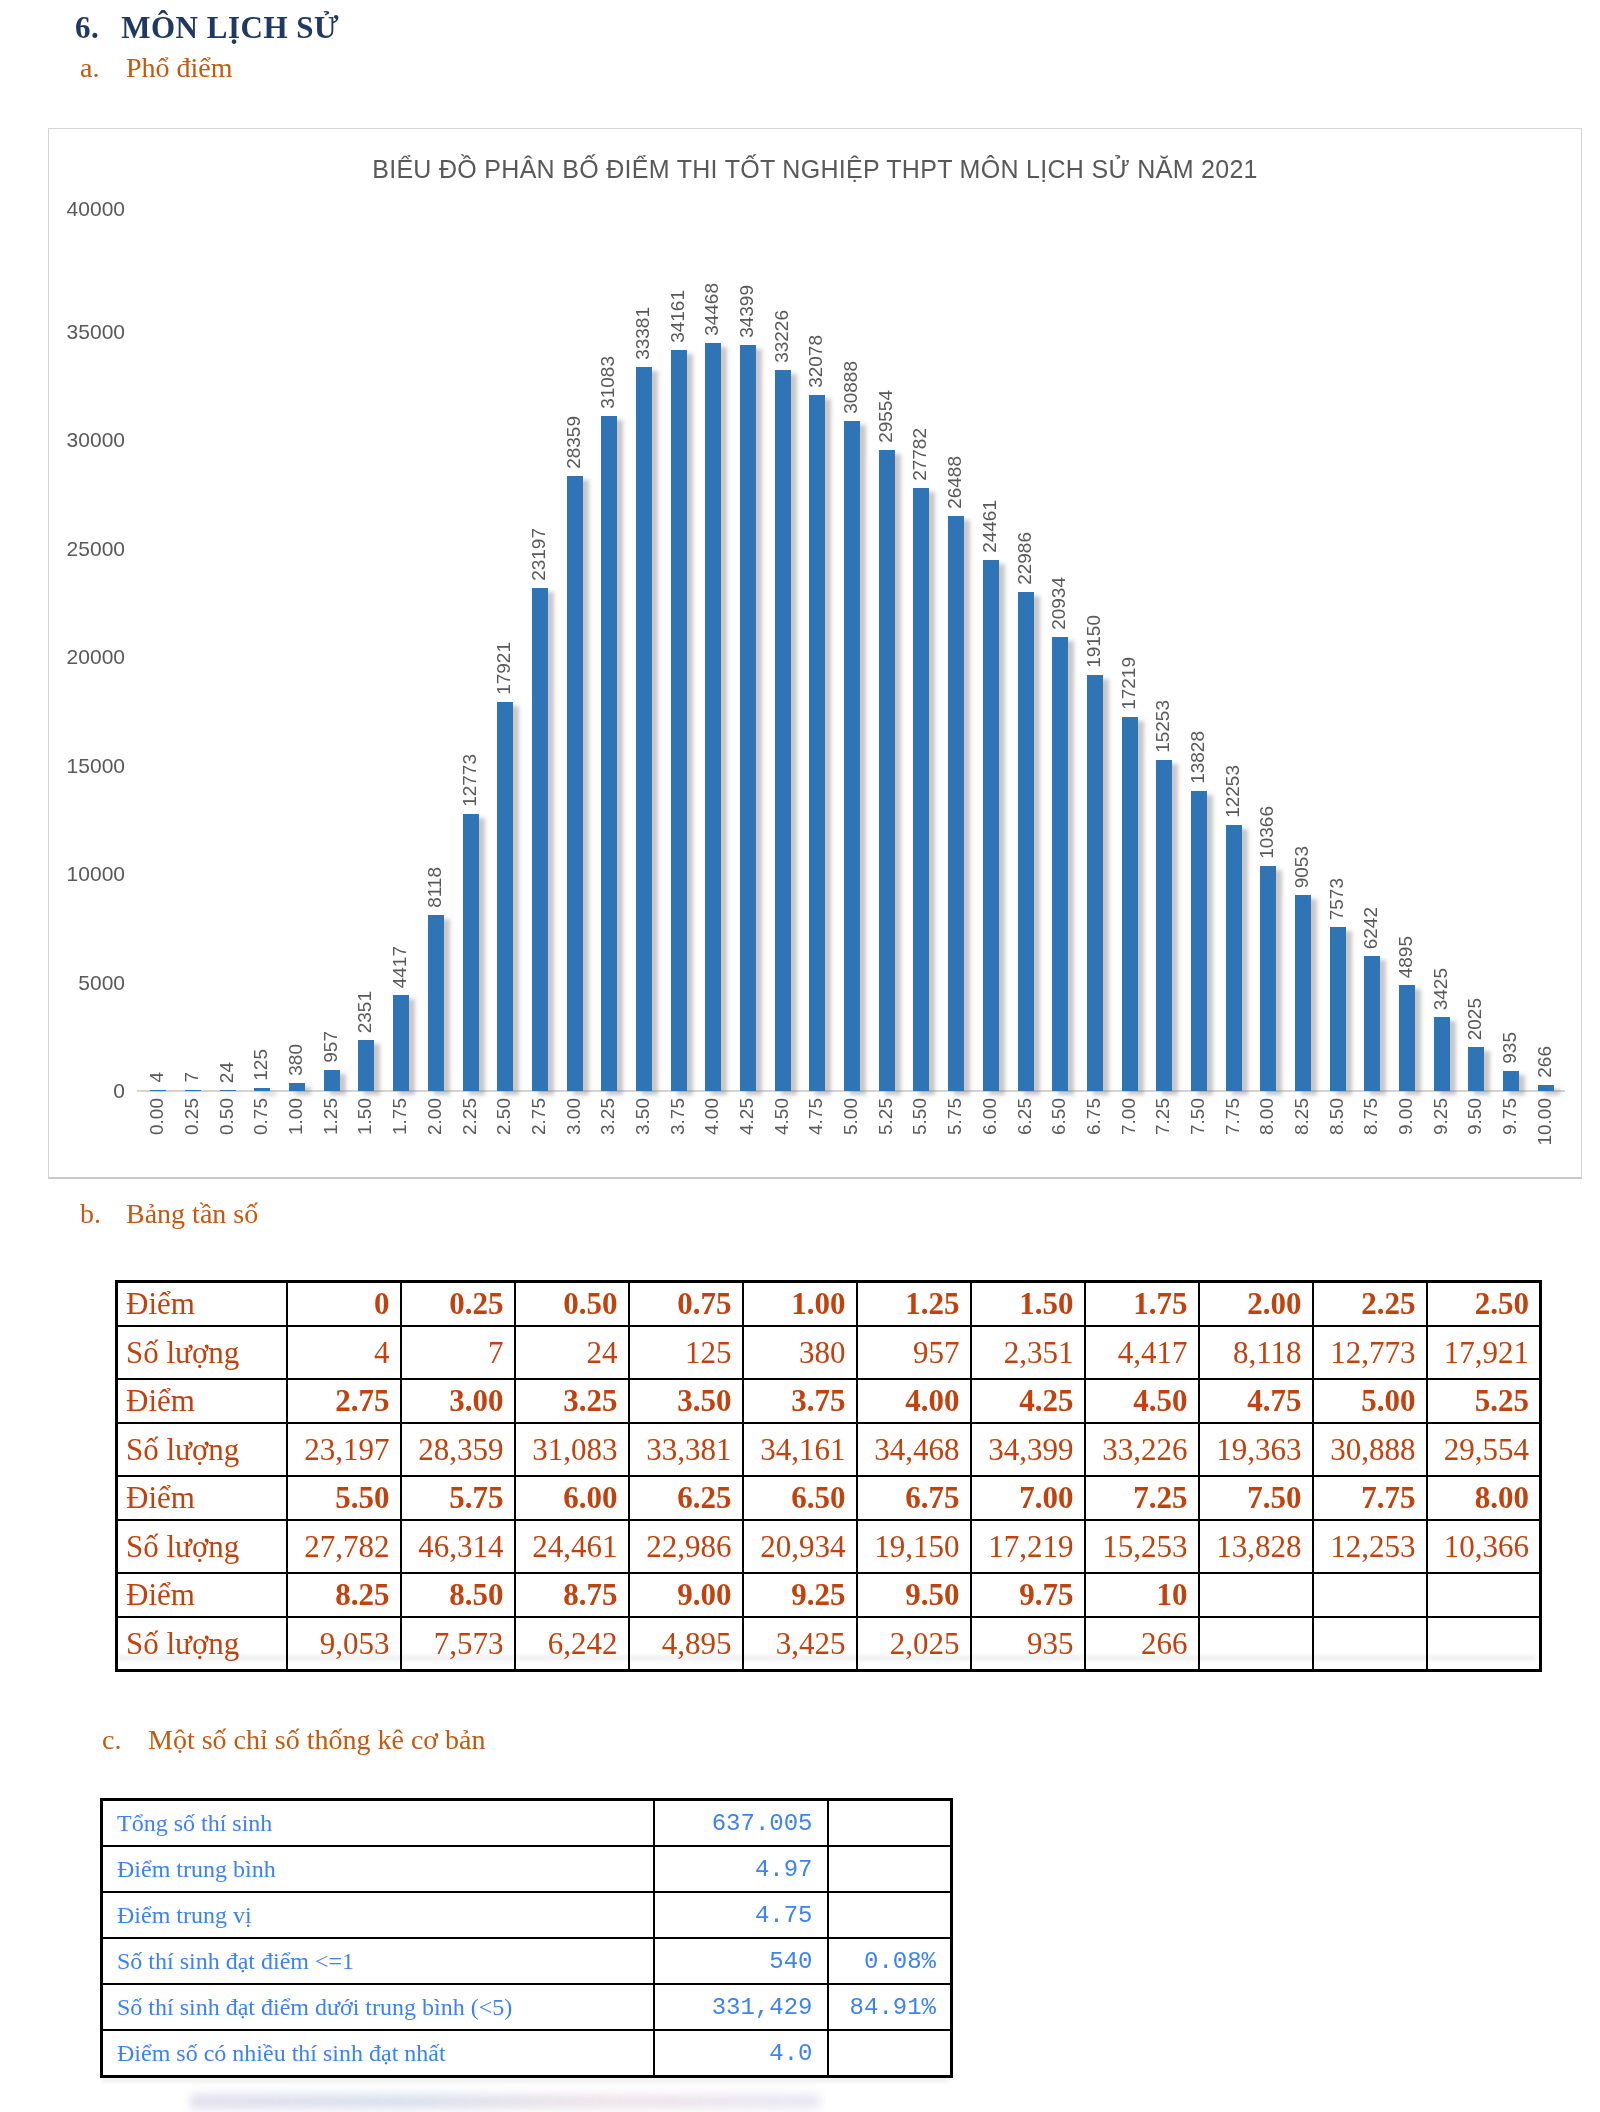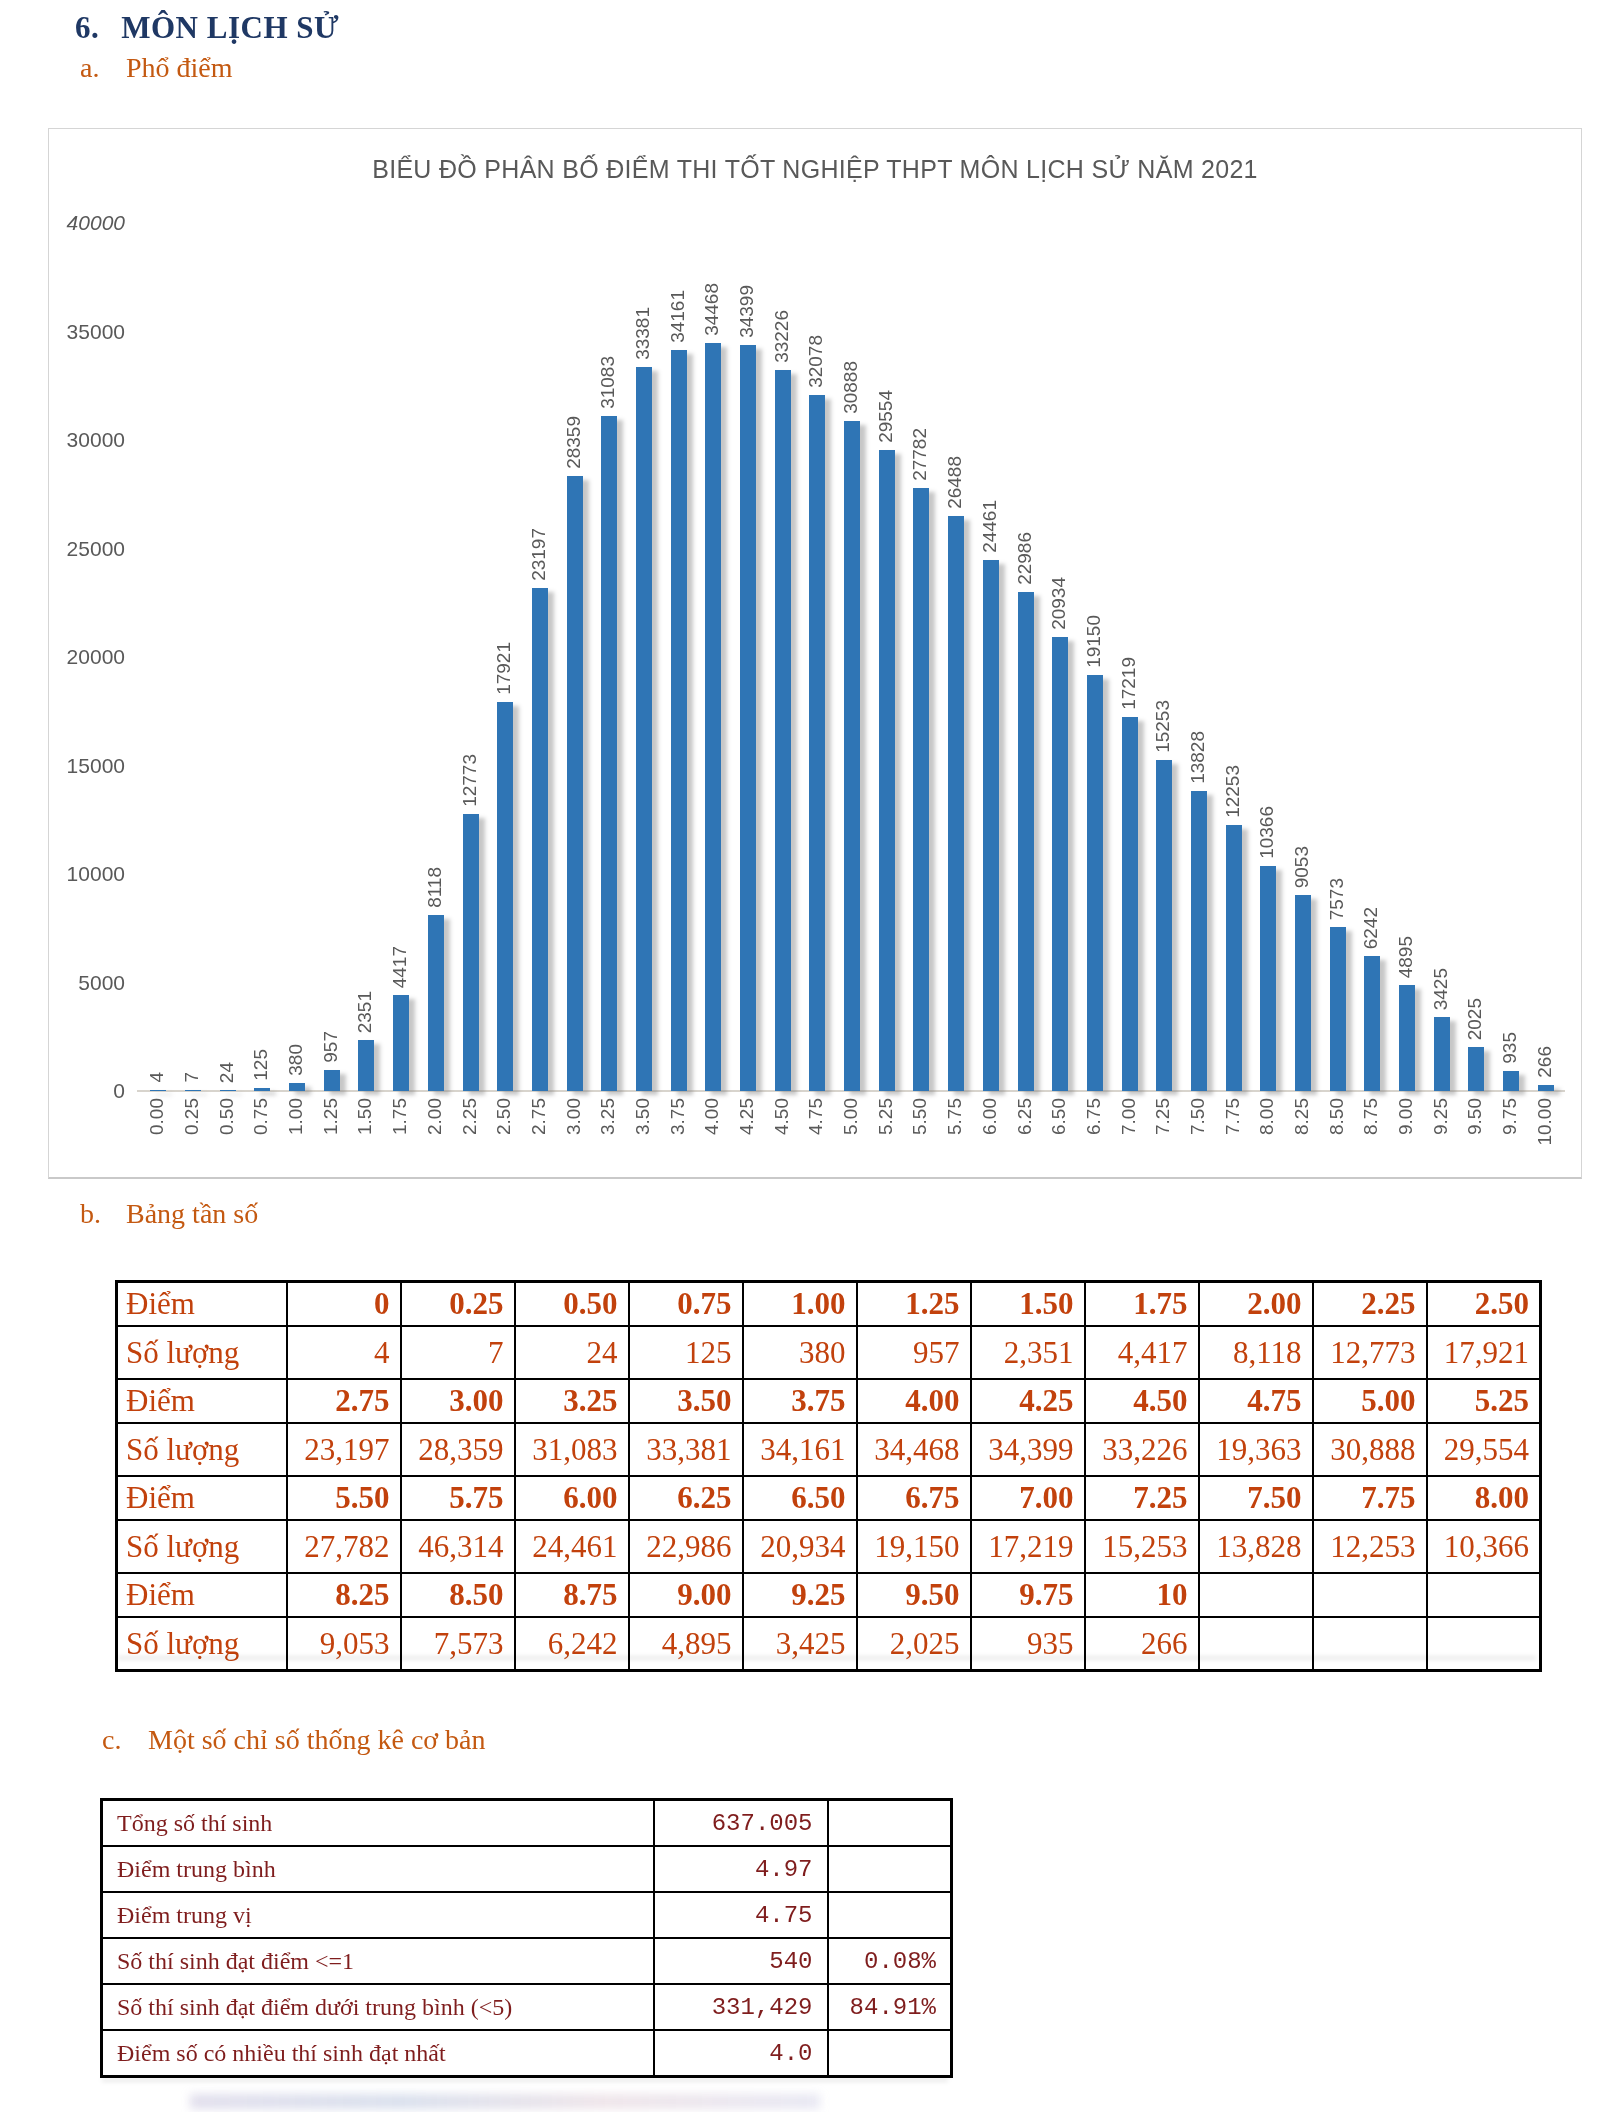--- a/index.html
+++ b/index.html
@@ -41,21 +41,21 @@
           font-family:"Liberation Serif", serif; font-size:31px; color:#c2410c;
           border:3px solid #000; }
   .freq td { border:2px solid #000; padding:0 10px 0 8px; height:42px; overflow:hidden; }
   .freq tr.cnt td { height:51px; }
   .freq td.num { text-align:right; }
   .freq tr.sc td.num { font-weight:bold; }
 
   
   .stats { position:absolute; left:100px; top:1798px; width:850px;
            border-collapse:collapse; table-layout:fixed;
-           font-family:"Liberation Serif", serif; font-size:24px; color:#7f1d1d;
+           font-family:"Liberation Serif", serif; font-size:24px; color:#3b82f6;
            border:3px solid #000; }
   .stats td { border:2px solid #000; height:44px; padding:0 14px; overflow:hidden; }
   .stats td.val, .stats td.pct { text-align:right;font-family:Liberation Mono, monospace; }
 
   
   .ghost { position:absolute; background:rgba(0,0,0,.08); filter:blur(2px); }
   .smudge { position:absolute; left:190px; top:2094px; width:630px; height:15px;
             background:linear-gradient(90deg, rgba(150,140,190,.28), rgba(140,160,200,.33),
                        rgba(190,150,170,.25), rgba(150,150,200,.22));
             filter:blur(5px); }
@@ -79,21 +79,21 @@
     <div class="chart-title">BIỂU ĐỒ PHÂN BỐ ĐIỂM THI TỐT NGHIỆP THPT MÔN LỊCH SỬ NĂM 2021</div>
     <div class="y-axis">
         <div class="ylab" style="top: 950px;">0</div>
         <div class="ylab" style="top: 841.5px;">5000</div>
         <div class="ylab" style="top: 733px;">10000</div>
         <div class="ylab" style="top: 624.5px;">15000</div>
         <div class="ylab" style="top: 516px;">20000</div>
         <div class="ylab" style="top: 407.5px;">25000</div>
         <div class="ylab" style="top: 299px;">30000</div>
         <div class="ylab" style="top: 190.5px;">35000</div>
-        <div class="ylab" style="top: 82px; font-style: italic;">40000</div>
+        <div class="ylab" style="top: 68px;">40000</div>
       </div>
     <div class="plot">
       <div class="axis-line"></div>
     <div class="cat">
           <div class="bar" style="height: 1px; background: rgb(47, 117, 181);"></div>
           <div class="vlab" style="bottom: 8px;">4</div>
           <div class="vlab x-lab">0.00</div>
         </div>
         <div class="cat">
           <div class="bar" style="height: 1px; background: rgb(47, 117, 181);"></div>

